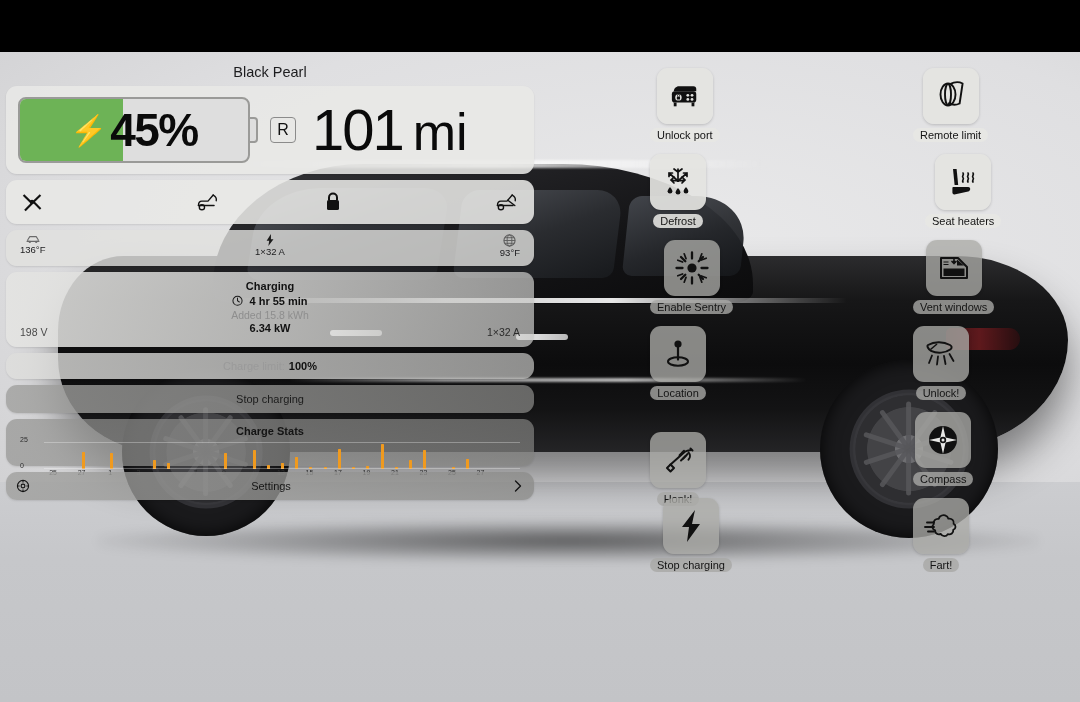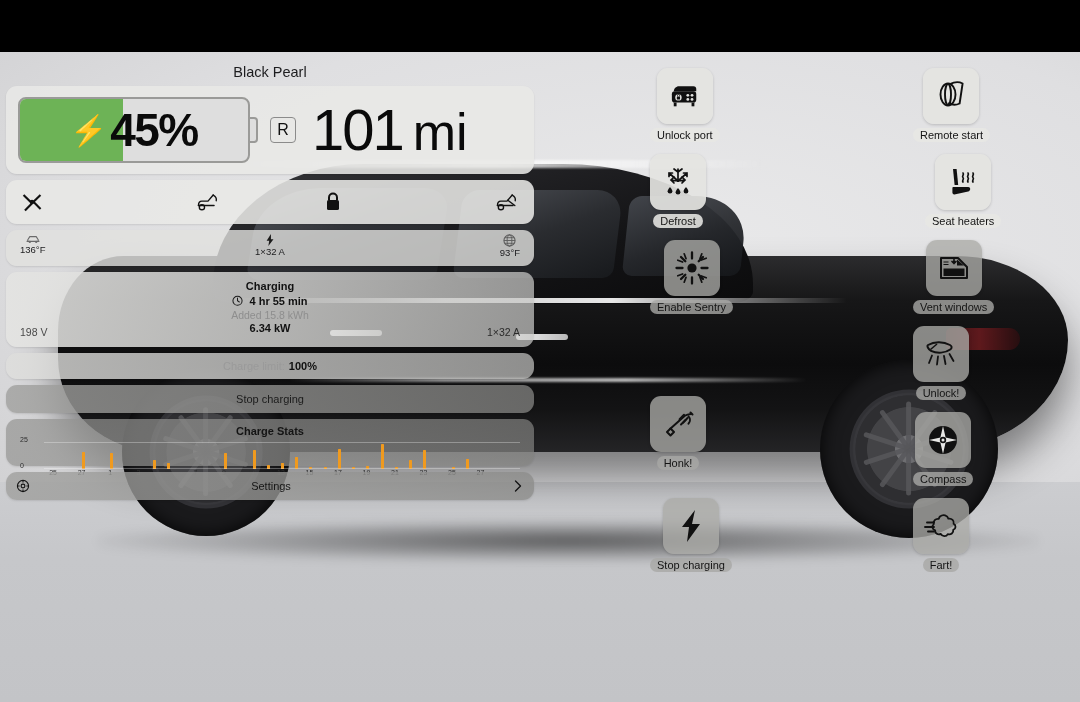--- a/index.html
+++ b/index.html
@@ -498,22 +498,32 @@
             <path d="M6 6l4.3 4.3M23.7 23.7 28 28M28 6l-4.3 4.3M10.3 23.7 6 28"></path>
           </g>
           <g stroke="#111" stroke-width="1.7" stroke-linecap="round">
             <path d="M9.2 2.8 11 7.6M25 26.4l1.8 4.8M2.8 24.8l4.8-1.8M26.4 9l4.8-1.8M9.2 31.2 11 26.4M25 7.6l1.8-4.8M2.8 9.2 7.6 11M26.4 25l4.8 1.8"></path>
           </g>
         </svg>
       </div>
       <div class="cap">Enable Sentry</div>
     </div>
 
-
-    <div class="btn dim" style="left:650px; top:344px;">
+    <div class="btn dim" style="left:650px; top:274px;">
+      <div class="tile">
+        <svg width="30" height="34" viewBox="0 0 30 34">
+          <circle cx="15" cy="7" r="3.6" fill="#111"></circle>
+          <path d="M15 10.6v12" stroke="#111" stroke-width="2.2" stroke-linecap="round"></path>
+          <ellipse cx="15" cy="24.5" rx="10" ry="4.2" fill="none" stroke="#111" stroke-width="2"></ellipse>
+        </svg>
+      </div>
+      <div class="cap">Location</div>
+    </div>
+
+    <div class="btn dim" style="left:650px; top:380px;">
       <div class="tile">
         <svg width="34" height="32" viewBox="0 0 34 32">
           <g fill="none" stroke="#111" stroke-width="2" stroke-linecap="round" stroke-linejoin="round">
             <path d="M30 6c-2.5 0-5 1-7.5 2.4"></path>
             <path d="M29.5 4.5 31.5 6.5"></path>
             <path d="M23 8.5 9 21"></path>
             <path d="M22.2 14.6 26.5 10"></path>
             <path d="M18.6 11.2 23 6.8"></path>
             <path d="M20 16.5 24.5 12"></path>
             <path d="M9.5 20.5 6 24l3.5 3.5L13 24z"></path>
@@ -536,21 +546,21 @@
     <div class="btn" style="left:913px; top:16px;">
       <div class="tile">
         <svg width="34" height="32" viewBox="0 0 34 32">
           <g fill="none" stroke="#111" stroke-width="1.9" stroke-linejoin="round">
             <ellipse cx="14" cy="14.5" rx="7.5" ry="11"></ellipse>
             <ellipse cx="14" cy="14.5" rx="3" ry="10.4"></ellipse>
             <path d="M16 4.2c4-2.2 9-2.6 12.6-.7l-3 20c-3.6 1.8-8 1.4-11.2-.6"></path>
           </g>
         </svg>
       </div>
-      <div class="cap">Remote start</div>
+      <div class="cap">Remote limit</div>
     </div>
 
     <div class="btn" style="left:913px; top:102px;margin-left:12px;">
       <div class="tile">
         <svg width="34" height="32" viewBox="0 0 34 32">
           <path d="M7 3h3.6l1.6 16H8.6z" fill="#111"></path>
           <path d="M7.6 21h14.6c1.2 0 2 .9 2 2s-.8 2.3-2 2.6L8.4 28.4C7.4 28.6 6.4 27.8 6.4 26.6V22c0-.6.5-1 1.2-1z" fill="#111"></path>
           <g fill="none" stroke="#111" stroke-width="1.7" stroke-linecap="round">
             <path d="M17 16c-1.6-1.4 1.6-3 0-4.4-1.6-1.4 1.6-3 0-4.6"></path>
             <path d="M22 16c-1.6-1.4 1.6-3 0-4.4-1.6-1.4 1.6-3 0-4.6"></path>

